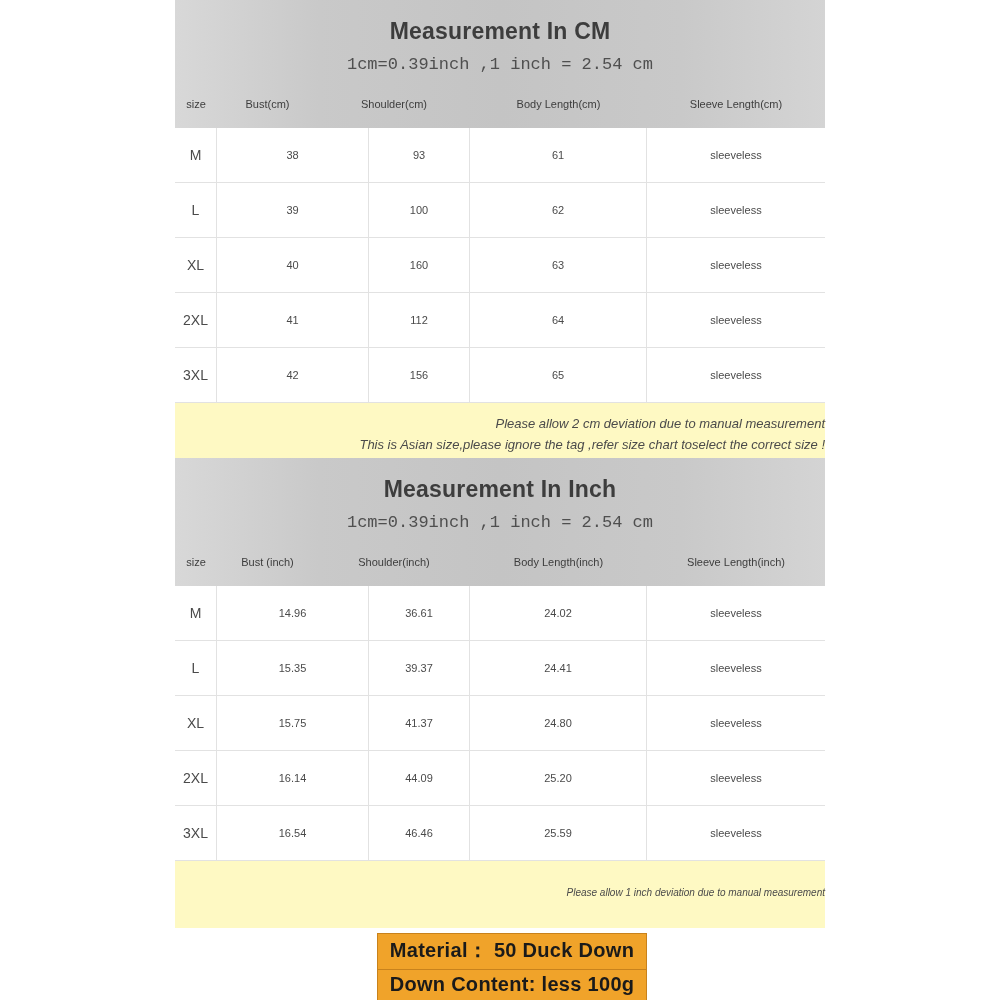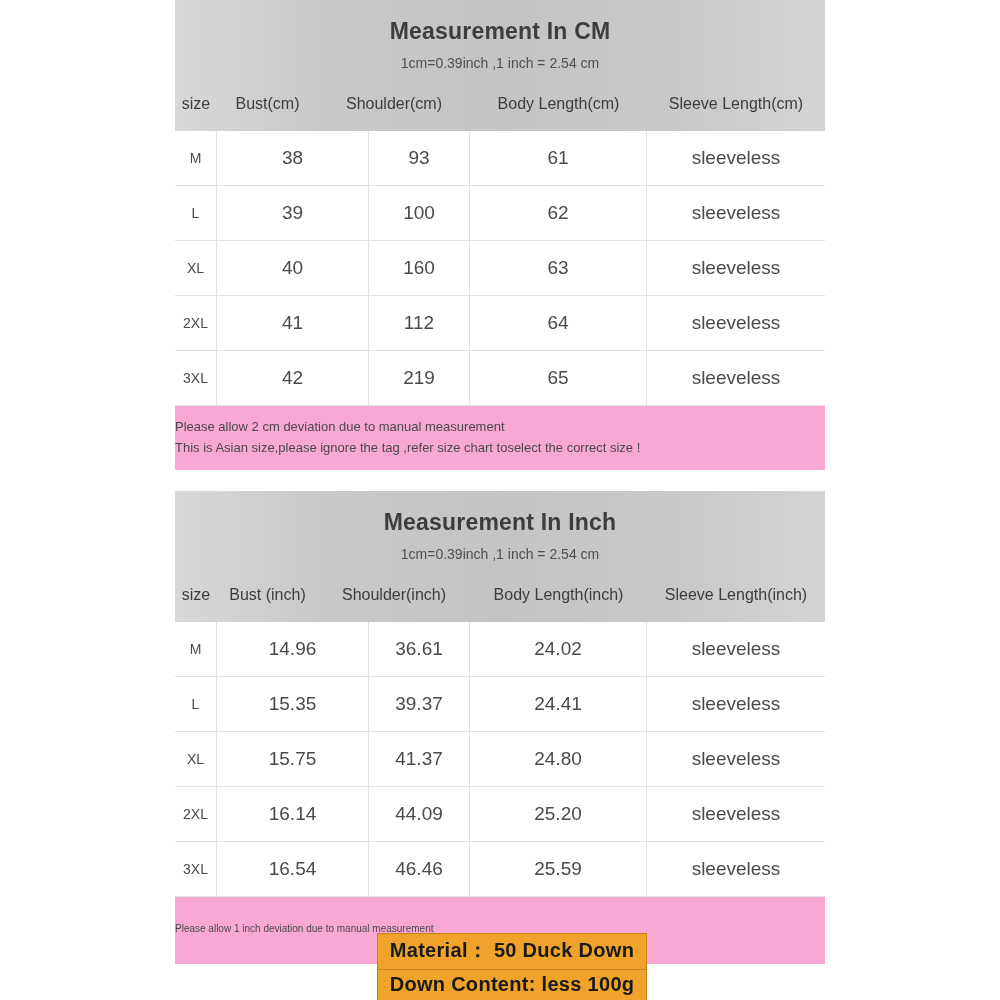--- a/index.html
+++ b/index.html
@@ -32,31 +32,32 @@
     position: relative;
   }
   .banner-title {
     font-size: 23px;
     font-weight: bold;
     color: #3d3d3d;
     padding-top: 18px;
     letter-spacing: 0.2px;
   }
   .banner-sub {
-    font-size: 14px;
+    font-size: 17px;
     color: #4f4f4f;
     padding-top: 10px;
     padding-bottom: 16px;
+    font-family: Liberation Mono, monospace;
   }
   .head-row {
     display: flex;
     background: transparent;
   }
   .head-cell {
-    font-size: 16px;
+    font-size: 11px;
     color: #3d3d3d;
     text-align: center;
     padding: 8px 0 18px 0;
     box-sizing: border-box;
   }
   
   .c0 { width: 42px; }
   .c1 { width: 152px; }
   .c2 { width: 101px; }
   .c3 { width: 177px; }
@@ -65,36 +66,37 @@
   .body-rows {
     background: #ffffff;
   }
   .row {
     display: flex;
     border-bottom: 1px solid #e2e2e2;
     height: 54px;
   }
   .row:last-child { border-bottom: none; }
   .cell {
-    font-size: 19px;
+    font-size: 11px;
     color: #4a4a4a;
     display: flex;
     align-items: center;
     justify-content: center;
     box-sizing: border-box;
     border-right: 1px solid #e2e2e2;
     height: 54px;
   }
   .cell.last { border-right: none; }
   .cell.size-col { font-size: 14px; }
   .note-zone {
-    background: #f9a8d4;
+    background: #fef9c3;
     border-top: 1px solid #e2e2e2;
-    text-align: left;
+    text-align: right;
     padding: 10px 0 12px 0;
+    font-style: italic;
   }
   .note {
     font-size: 13px;
     color: #4a4a4a;
     line-height: 21px;
   }
   .note-single {
     font-size: 10px;
     color: #4a4a4a;
     padding: 16px 0 18px 0;
@@ -159,32 +161,32 @@
       <div class="row">
         <div class="cell c0 size-col">2XL</div>
         <div class="cell c1">41</div>
         <div class="cell c2">112</div>
         <div class="cell c3">64</div>
         <div class="cell c4 last">sleeveless</div>
       </div>
       <div class="row">
         <div class="cell c0 size-col">3XL</div>
         <div class="cell c1">42</div>
-        <div class="cell c2">219</div>
+        <div class="cell c2">156</div>
         <div class="cell c3">65</div>
         <div class="cell c4 last">sleeveless</div>
       </div>
     </div>
     <div class="note-zone">
       <div class="note">Please allow 2 cm deviation due to manual measurement</div>
       <div class="note">This is Asian size,please ignore the tag ,refer size chart toselect the correct size !</div>
     </div>
   </div>
 
-  <div class="table-block" id="inch-block" style="top:491px;">
+  <div class="table-block" id="inch-block" style="top:458px;">
     <div class="banner">
       <div class="banner-title">Measurement In Inch</div>
       <div class="banner-sub">1cm=0.39inch ,1 inch = 2.54 cm</div>
       <div class="head-row">
         <div class="head-cell c0">size</div>
         <div class="head-cell c2">Bust (inch)</div>
         <div class="head-cell c1">Shoulder(inch)</div>
         <div class="head-cell c3">Body Length(inch)</div>
         <div class="head-cell c4">Sleeve Length(inch)</div>
       </div>

